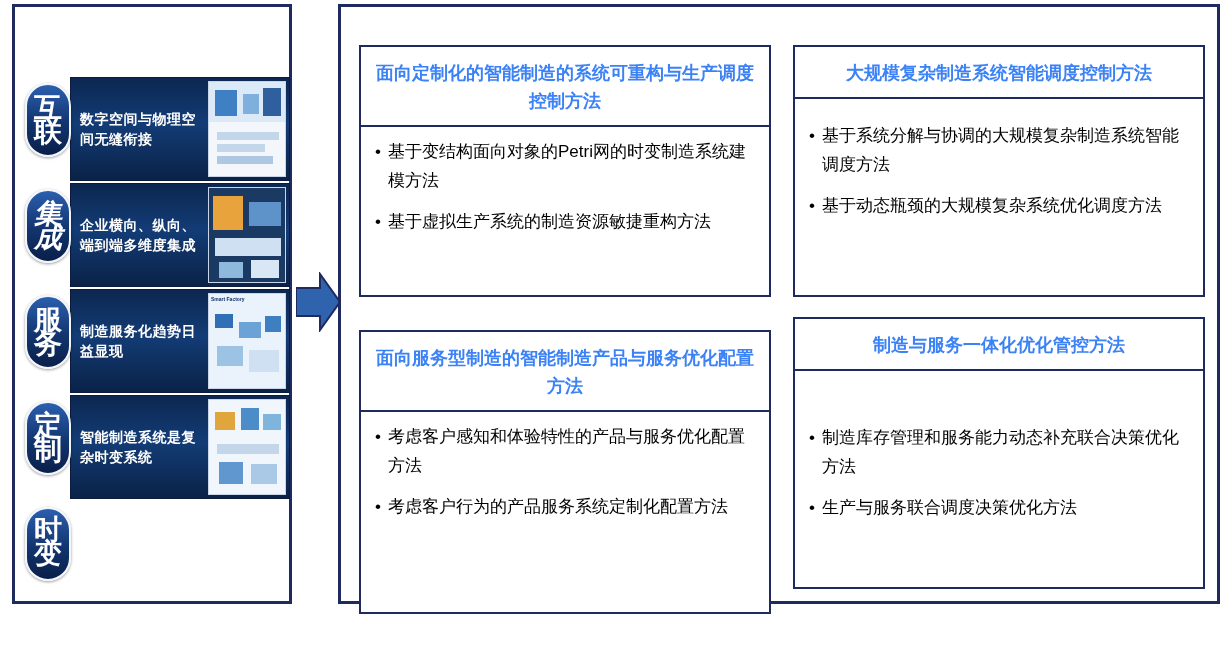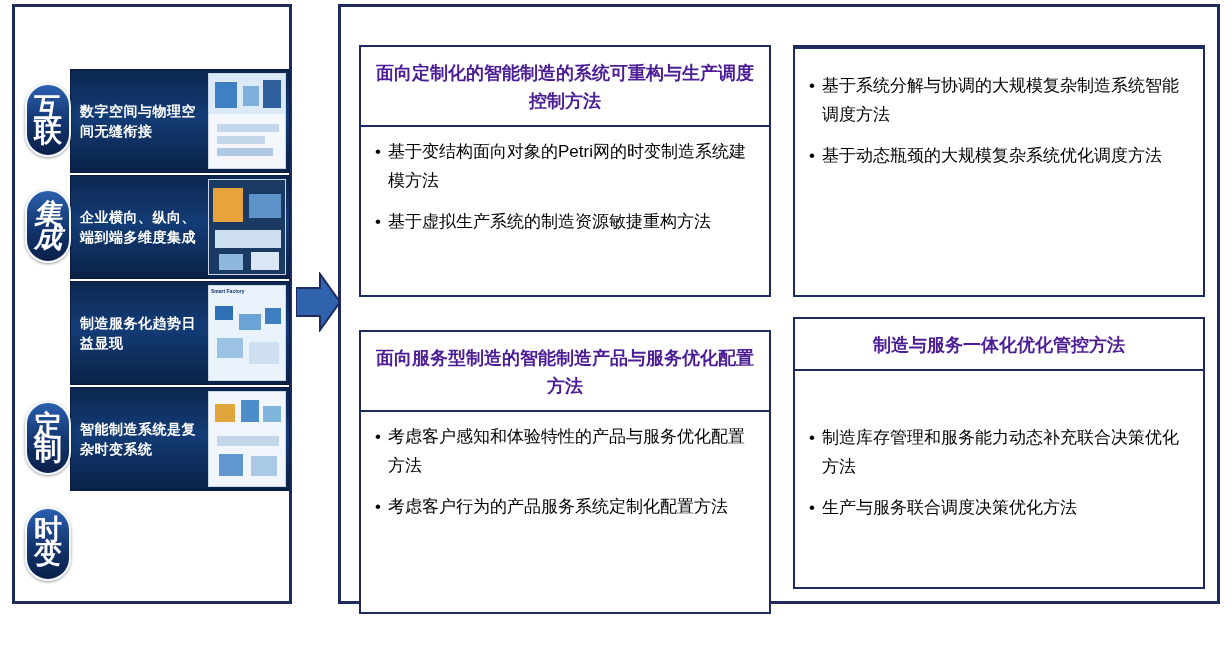--- a/index.html
+++ b/index.html
@@ -22,21 +22,21 @@
     top: 4px;
     width: 280px;
     height: 600px;
     border: 3px solid #1f2a5e;
     background: #ffffff;
     box-sizing: border-box;
   }
   #left-rows {
     position: absolute;
     left: 55px;
-    top: 62px;
+    top: 70px;
     width: 220px;
   }
   .left-row {
     position: relative;
     height: 104px;
     box-sizing: border-box;
     margin-bottom: 2px;
   }
   .row-body {
     position: absolute;
@@ -129,21 +129,21 @@
   }
   .card {
     position: absolute;
     border: 2px solid #1f2a5e;
     background: #ffffff;
     box-sizing: border-box;
   }
   .card-title {
     font-size: 18px;
     font-weight: bold;
-    color: #4c1d95;
+    color: #3b82f6;
     text-align: center;
     padding: 12px 14px 10px 14px;
     line-height: 28px;
   }
   .card-divider {
     height: 2px;
     background: #1f2a5e;
     margin: 0;
   }
   .card-body {
@@ -244,20 +244,21 @@
           <div class="sq" style="left:42px;top:64px;width:26px;height:20px;background:#a9c9e6;"></div>
         </div>
         <div class="thumb-caption"></div>
       </div>
     </div>
 
   </div>
 
   <div class="pill" style="top:76px;">互联</div>
   <div class="pill" style="top:182px;font-style:italic;">集成</div>
+  <div class="pill" style="top:288px;">服务</div>
   <div class="pill" style="top:394px;">定制</div>
   <div class="pill" style="top:500px;font-family:Liberation Mono, monospace;">时变</div>
 </div>
 
 <div id="arrow">
   <svg width="44" height="60" viewBox="0 0 44 60">
     <polygon points="0,16 24,16 24,2 44,30 24,58 24,44 0,44" fill="#2f63ad" stroke="#1f2a5e" stroke-width="2"></polygon>
   </svg>
 </div>
 
@@ -272,20 +273,21 @@
         <span class="bullet-text">基于变结构面向对象的Petri网的时变制造系统建模方法</span>
       </div>
       <div class="bullet-row">
         <span class="bullet-dot">•</span>
         <span class="bullet-text">基于虚拟生产系统的制造资源敏捷重构方法</span>
       </div>
     </div>
   </div>
 
   <div class="card" id="card-tr">
+    <div class="card-title">大规模复杂制造系统智能调度控制方法</div>
     <div class="card-divider"></div>
     <div class="card-body">
       <div class="bullet-row">
         <span class="bullet-dot">•</span>
         <span class="bullet-text">基于系统分解与协调的大规模复杂制造系统智能调度方法</span>
       </div>
       <div class="bullet-row">
         <span class="bullet-dot">•</span>
         <span class="bullet-text">基于动态瓶颈的大规模复杂系统优化调度方法</span>
       </div>

